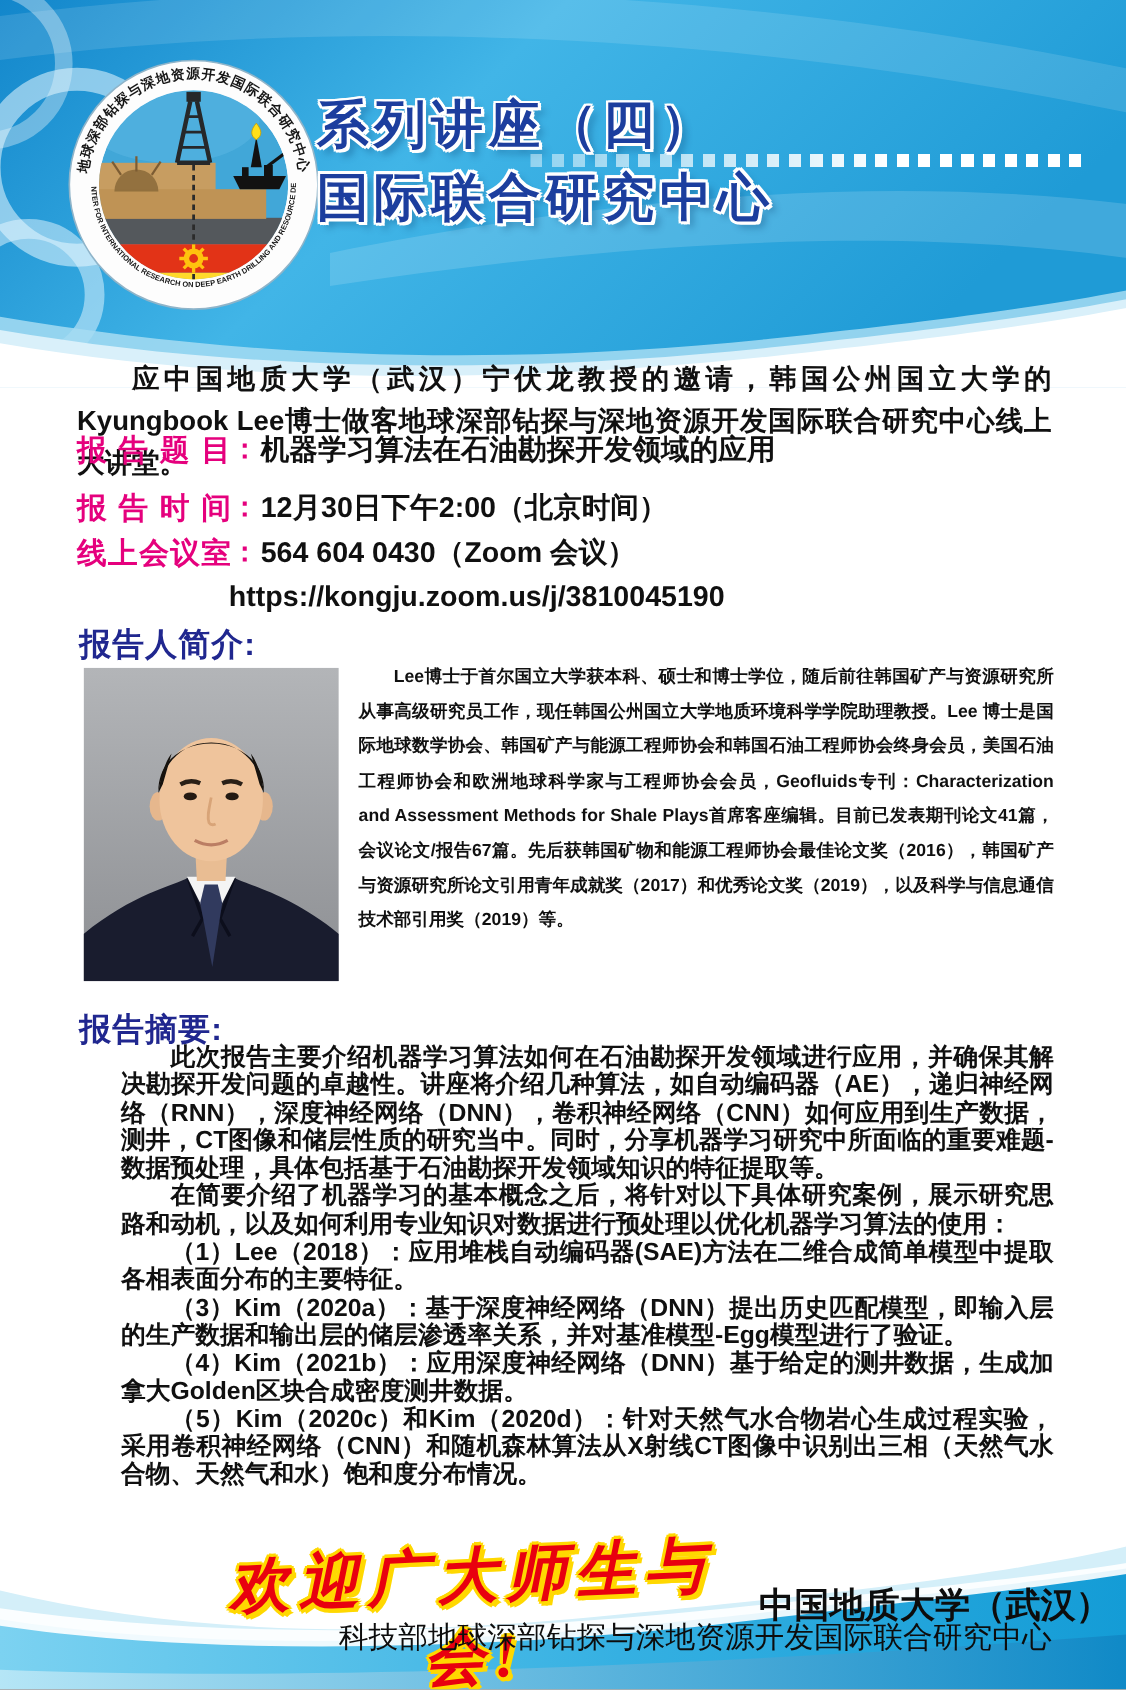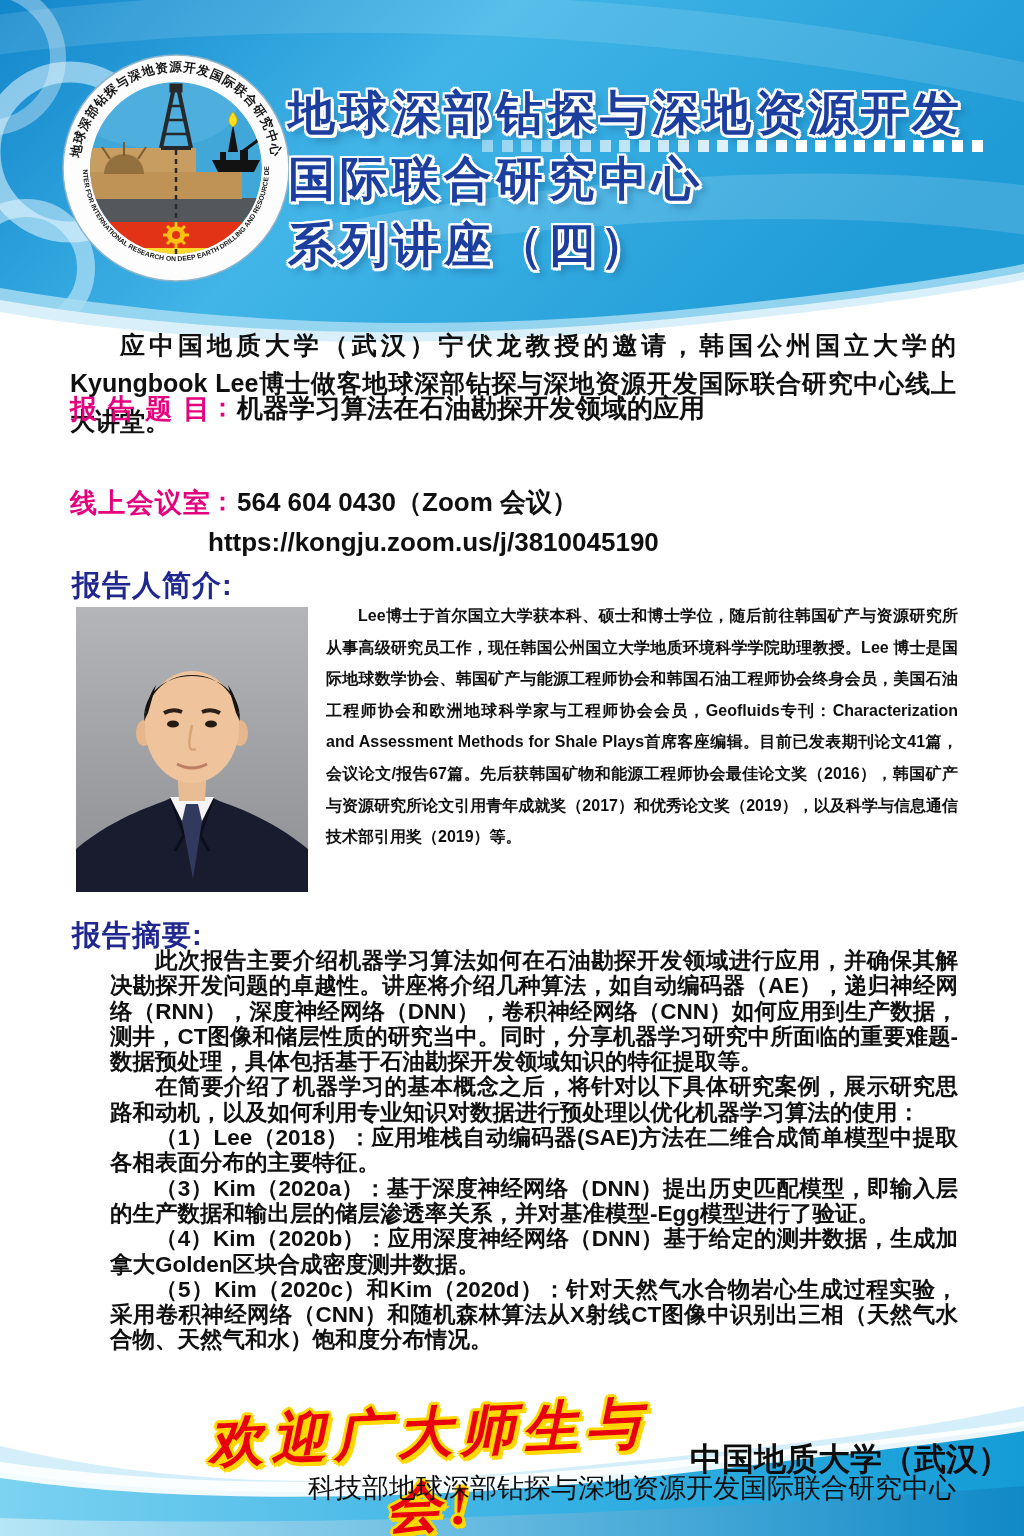--- a/index.html
+++ b/index.html
@@ -173,30 +173,32 @@
       <text font-size="12.5" font-weight="bold" fill="#151515" letter-spacing="1">
         <textPath href="#arcTop" startOffset="50%" text-anchor="middle">地球深部钻探与深地资源开发国际联合研究中心</textPath>
       </text>
       <text font-size="6.8" font-weight="bold" fill="#151515">
         <textPath href="#arcBottom" startOffset="50%" text-anchor="middle">NATIONAL CENTER FOR INTERNATIONAL RESEARCH ON DEEP EARTH DRILLING AND RESOURCE DEVELOPMENT</textPath>
       </text>
     </g>
   </svg>
 
   <div class="title-block">
-    <div>地球深部钻探与深地资源开发</div>
+    <div>系列讲座（四）</div>
     <div>国际联合研究中心</div>
-    <div>系列讲座（四）</div>
   </div>
   <div class="dotted-line"></div>
 
   <div class="abs intro">应中国地质大学（武汉）宁伏龙教授的邀请，韩国公州国立大学的Kyungbook Lee博士做客地球深部钻探与深地资源开发国际联合研究中心线上大讲堂。</div>
 
   <div class="abs info-row" style="top:391px;">
     <span class="info-label">报告题目</span><span class="info-colon">：</span><span class="info-value">机器学习算法在石油勘探开发领域的应用</span>
+  </div>
+  <div class="abs info-row" style="top:444px;">
+    <span class="info-label">报告时间</span><span class="info-colon">：</span><span class="info-value">12月30日下午2:00（北京时间）</span>
   </div>
   <div class="abs info-row" style="top:485px;">
     <span class="info-label">线上会议室</span><span class="info-colon">：</span><span class="info-value">564 604 0430（Zoom 会议）</span>
   </div>
   <div class="abs zoom-url">https://kongju.zoom.us/j/3810045190</div>
 
   <div class="abs section-heading" style="top:566px;">报告人简介:</div>
 
   <svg class="abs speaker-photo" viewBox="0 0 232 285">
     <defs>
@@ -231,21 +233,21 @@
   </svg>
 
   <div class="abs bio">Lee博士于首尔国立大学获本科、硕士和博士学位，随后前往韩国矿产与资源研究所从事高级研究员工作，现任韩国公州国立大学地质环境科学学院助理教授。Lee 博士是国际地球数学协会、韩国矿产与能源工程师协会和韩国石油工程师协会终身会员，美国石油工程师协会和欧洲地球科学家与工程师协会会员，Geofluids专刊：Characterization and Assessment Methods for Shale Plays首席客座编辑。目前已发表期刊论文41篇，会议论文/报告67篇。先后获韩国矿物和能源工程师协会最佳论文奖（2016），韩国矿产与资源研究所论文引用青年成就奖（2017）和优秀论文奖（2019），以及科学与信息通信技术部引用奖（2019）等。</div>
 
   <div class="abs section-heading" style="top:916px;">报告摘要:</div>
   <div class="abs abstract">
     <p>此次报告主要介绍机器学习算法如何在石油勘探开发领域进行应用，并确保其解决勘探开发问题的卓越性。讲座将介绍几种算法，如自动编码器（AE），递归神经网络（RNN），深度神经网络（DNN），卷积神经网络（CNN）如何应用到生产数据，测井，CT图像和储层性质的研究当中。同时，分享机器学习研究中所面临的重要难题-数据预处理，具体包括基于石油勘探开发领域知识的特征提取等。</p>
     <p>在简要介绍了机器学习的基本概念之后，将针对以下具体研究案例，展示研究思路和动机，以及如何利用专业知识对数据进行预处理以优化机器学习算法的使用：</p>
     <p>（1）Lee（2018）：应用堆栈自动编码器(SAE)方法在二维合成简单模型中提取各相表面分布的主要特征。</p>
     <p>（3）Kim（2020a）：基于深度神经网络（DNN）提出历史匹配模型，即输入层的生产数据和输出层的储层渗透率关系，并对基准模型-Egg模型进行了验证。</p>
-    <p>（4）Kim（2020b）：应用深度神经网络（DNN）基于给定的测井数据，生成加拿大Golden区块合成密度测井数据。</p>
+    <p>（4）Kim（2021b）：应用深度神经网络（DNN）基于给定的测井数据，生成加拿大Golden区块合成密度测井数据。</p>
     <p>（5）Kim（2020c）和Kim（2020d）：针对天然气水合物岩心生成过程实验，采用卷积神经网络（CNN）和随机森林算法从X射线CT图像中识别出三相（天然气水合物、天然气和水）饱和度分布情况。</p>
   </div>
 
   <svg class="footer-art" viewBox="0 0 1024 148" preserveAspectRatio="none">
     <defs>
       <linearGradient id="fcy" x1="0" y1="0" x2="1" y2="0">
         <stop offset="0" stop-color="#7cd2f1"></stop>
           <stop offset="0.55" stop-color="#35b0e2"></stop>
           <stop offset="1" stop-color="#149cd6"></stop>
       </linearGradient>

